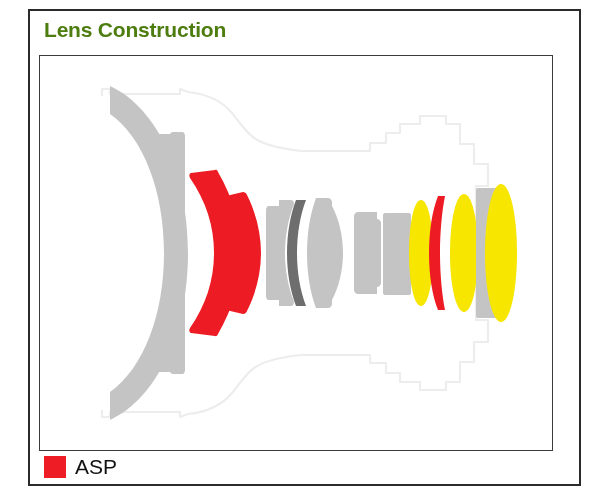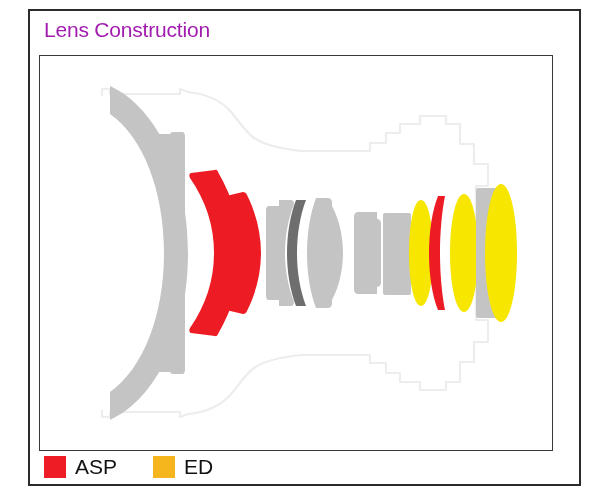--- a/index.html
+++ b/index.html
@@ -27,22 +27,22 @@
     border: 2px solid #2b2b2b;
     box-sizing: border-box;
     background: #ffffff;
   }
   
   .title {
     position: absolute;
     left: 44px;
     top: 17px;
     font-size: 21px;
-    font-weight: normal;
-    color: #a21caf;
+    font-weight: bold;
+    color: #4d7c0f;
     letter-spacing: -0.2px;
     line-height: 26px;
   }
   
   .panel {
     position: absolute;
     left: 39px;
     top: 55px;
     width: 514px;
     height: 396px;
@@ -252,20 +252,16 @@
   </div>
 
   <div class="legend">
 
     <div class="legend-item">
       <span class="swatch" style="background:#ee1c25"></span>
       <span class="legend-label">ASP</span>
     </div>
 
 
-    <div class="legend-item">
-      <span class="swatch" style="background:#f5b51d"></span>
-      <span class="legend-label">ED</span>
-    </div>
 
   </div>
 
 </div>
 
 </body></html>

